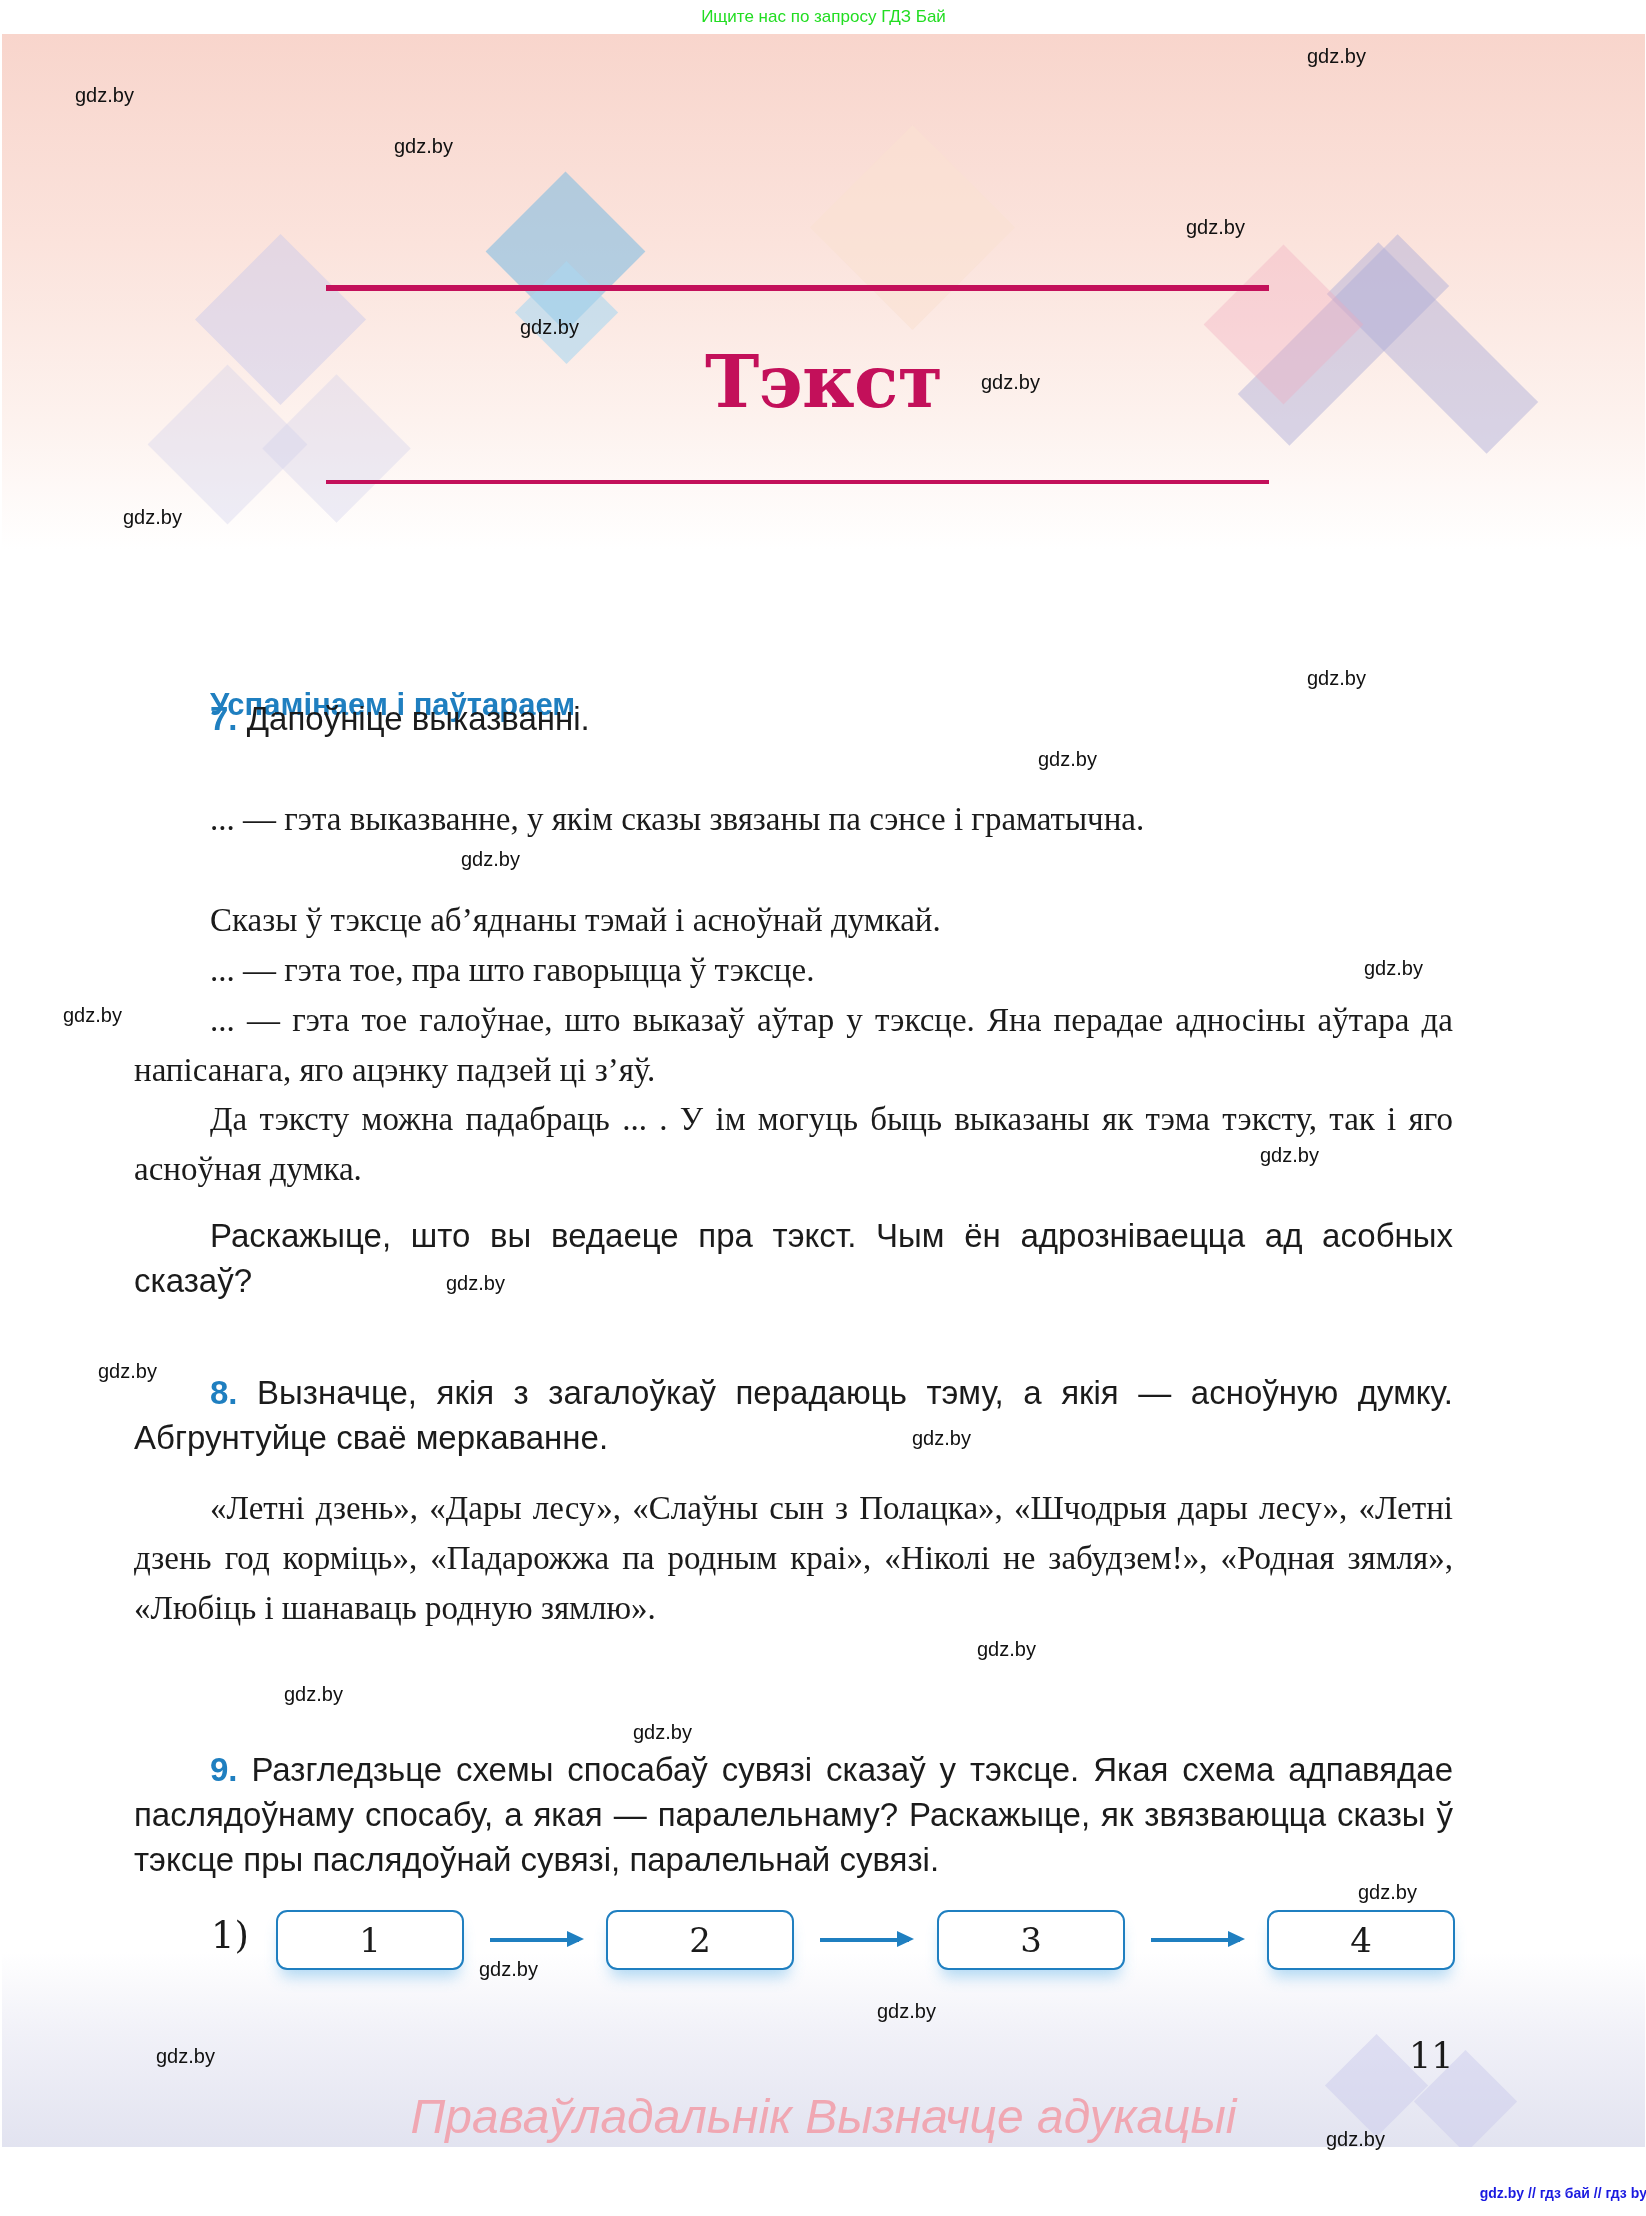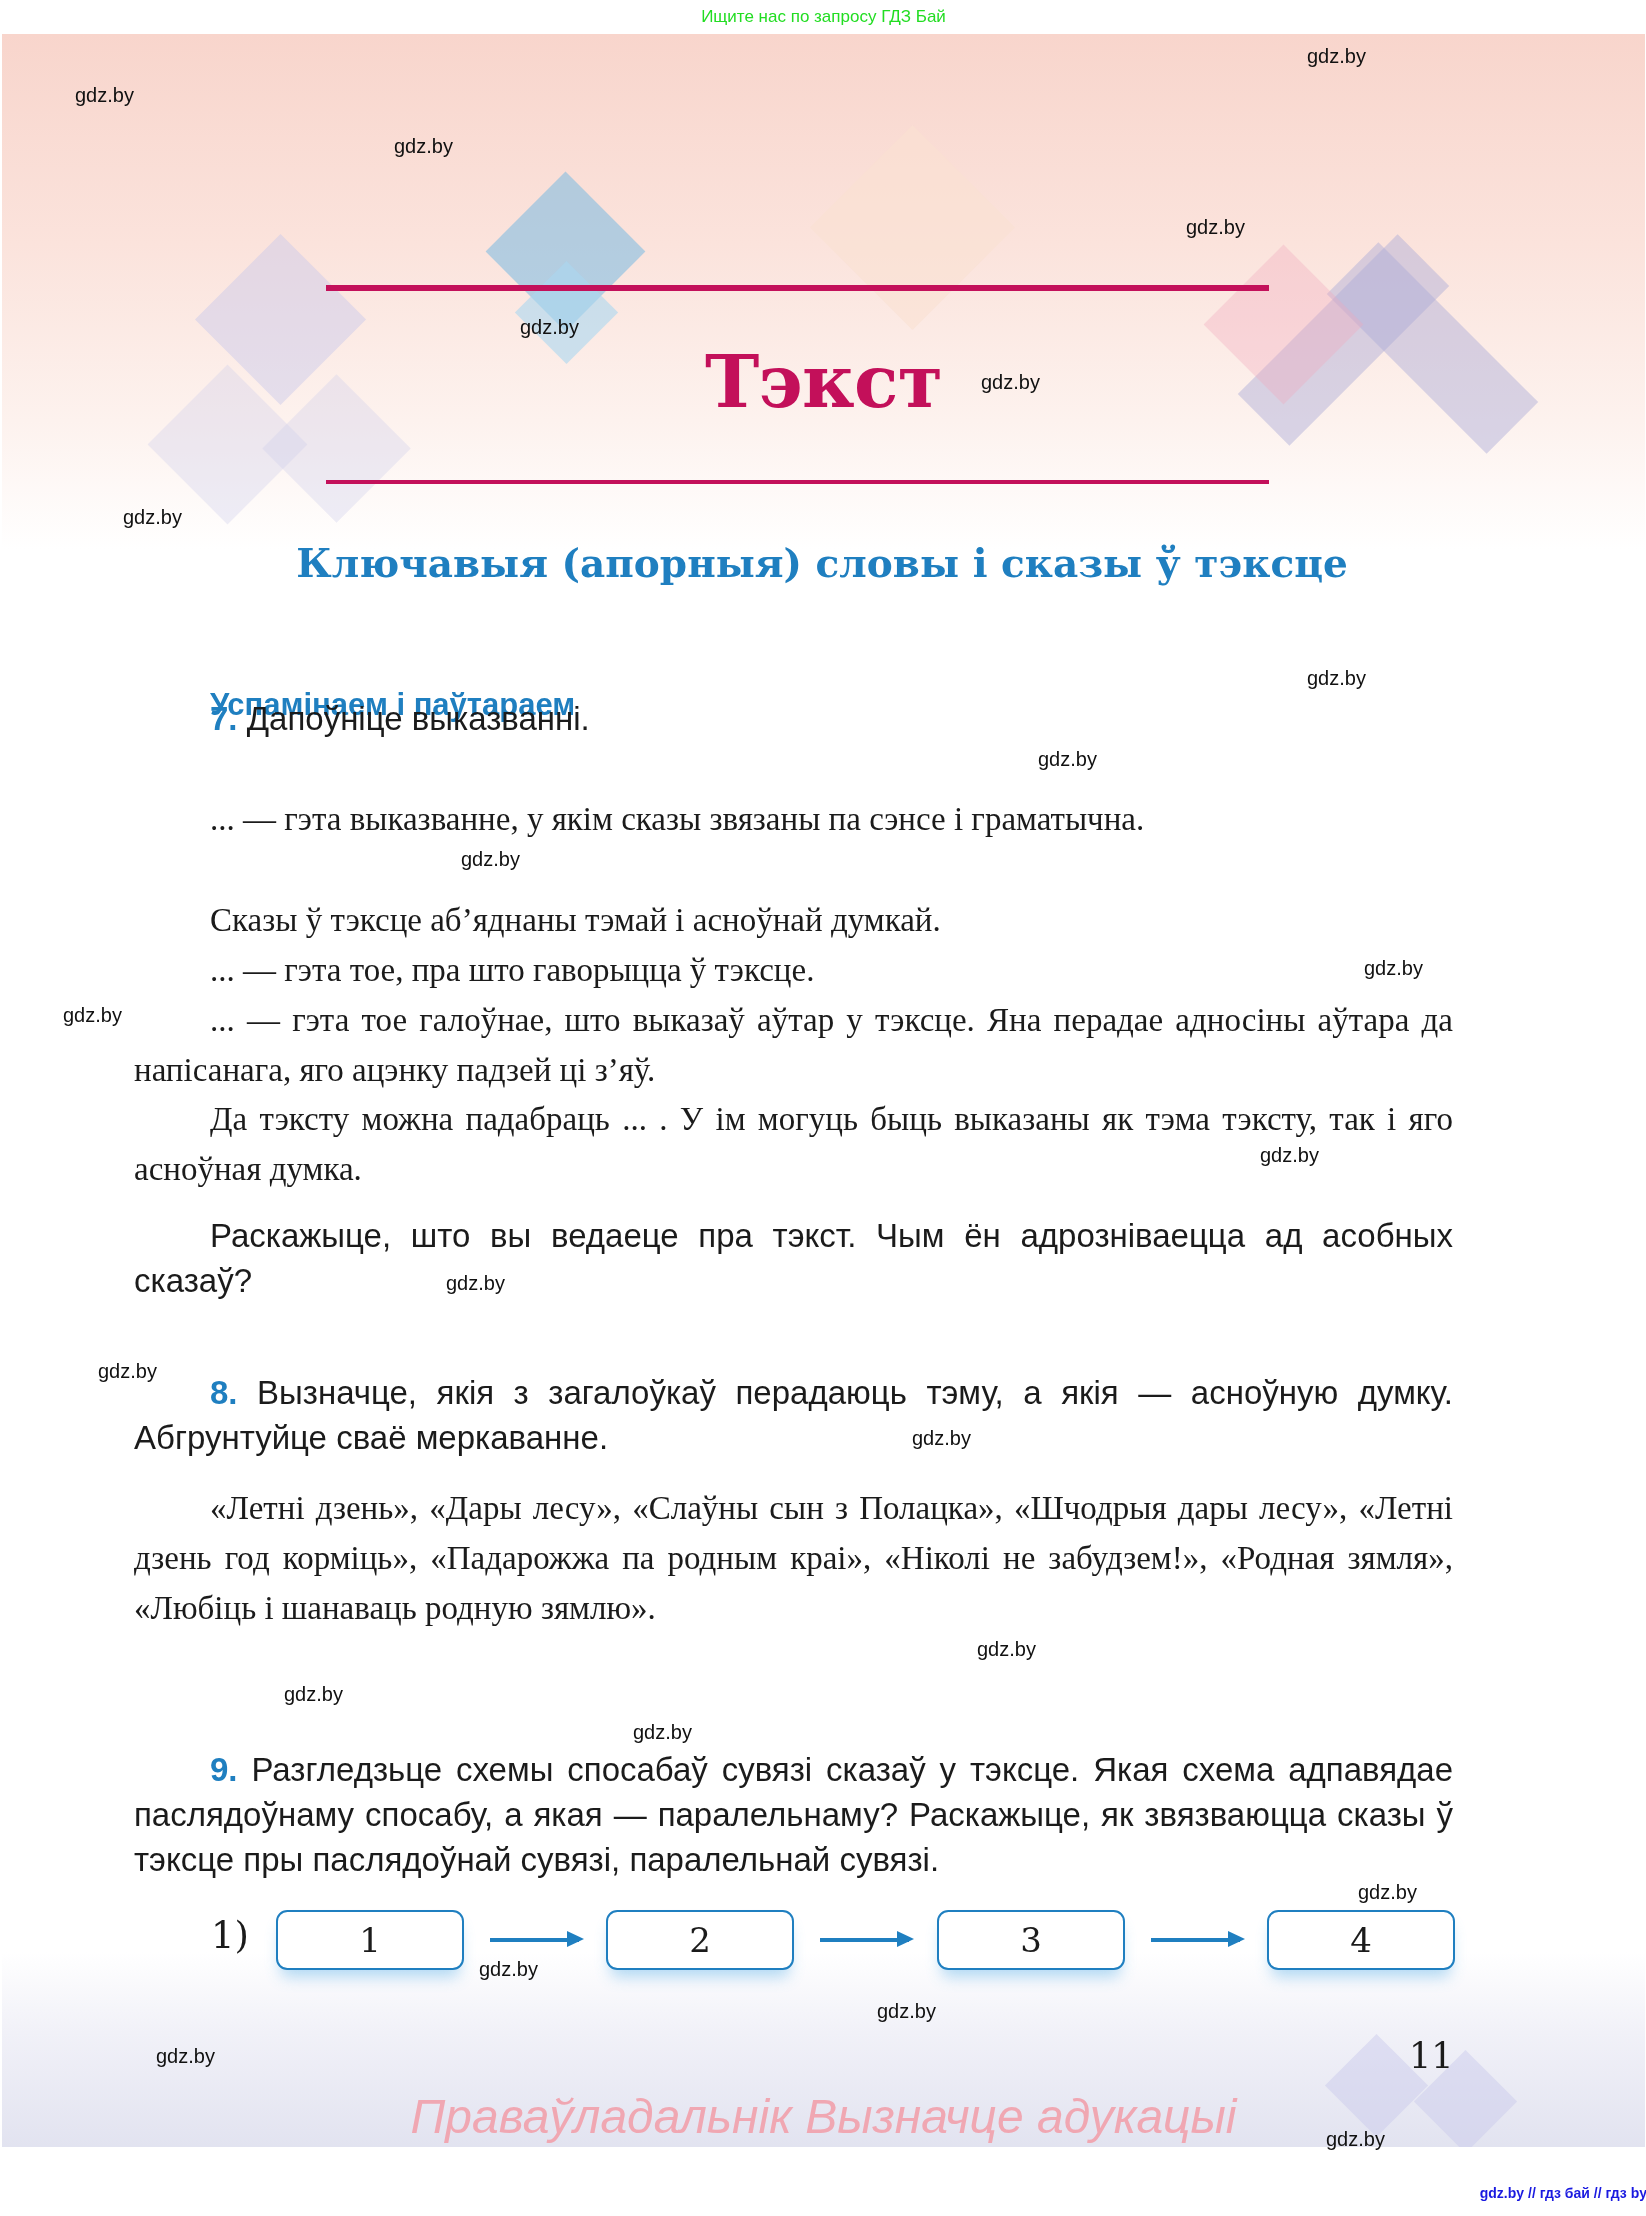--- a/index.html
+++ b/index.html
@@ -56,21 +56,20 @@
     <div class="diamond" style="left:48px;top:16px;width:73px;height:73px;background:rgba(200,200,235,0.45);"></div>
     <div class="diamond" style="left:137px;top:32px;width:73px;height:73px;background:rgba(200,200,235,0.45);"></div>
   </div>
 </div>
 
 <div class="rule" style="top:285px;height:6.4px;"></div>
 <h1 class="chapter-title" style="margin:0;">Тэкст</h1>
 <div class="rule" style="top:480px;height:4px;"></div>
 
 <div class="section-heading">
-  <div>Ключавыя (апорныя) словы і сказы ў тэксце</div>
 </div>
 
 <div class="subhead">Успамінаем і паўтараем</div>
 
 <div class="task" style="left:210px;top:696px;">
   <span class="num">7.</span>
   <span>Дапоўніце выказванні.</span>
 </div>
 <div class="serif indent just" style="left:134px;top:794px;width:1319px;">... — гэта выказванне, у якім сказы звязаны па сэнсе і граматычна.</div>
 <div class="serif indent" style="left:134px;top:895px;width:1319px;">Сказы ў тэксце аб’яднаны тэмай і асноўнай думкай.</div>

